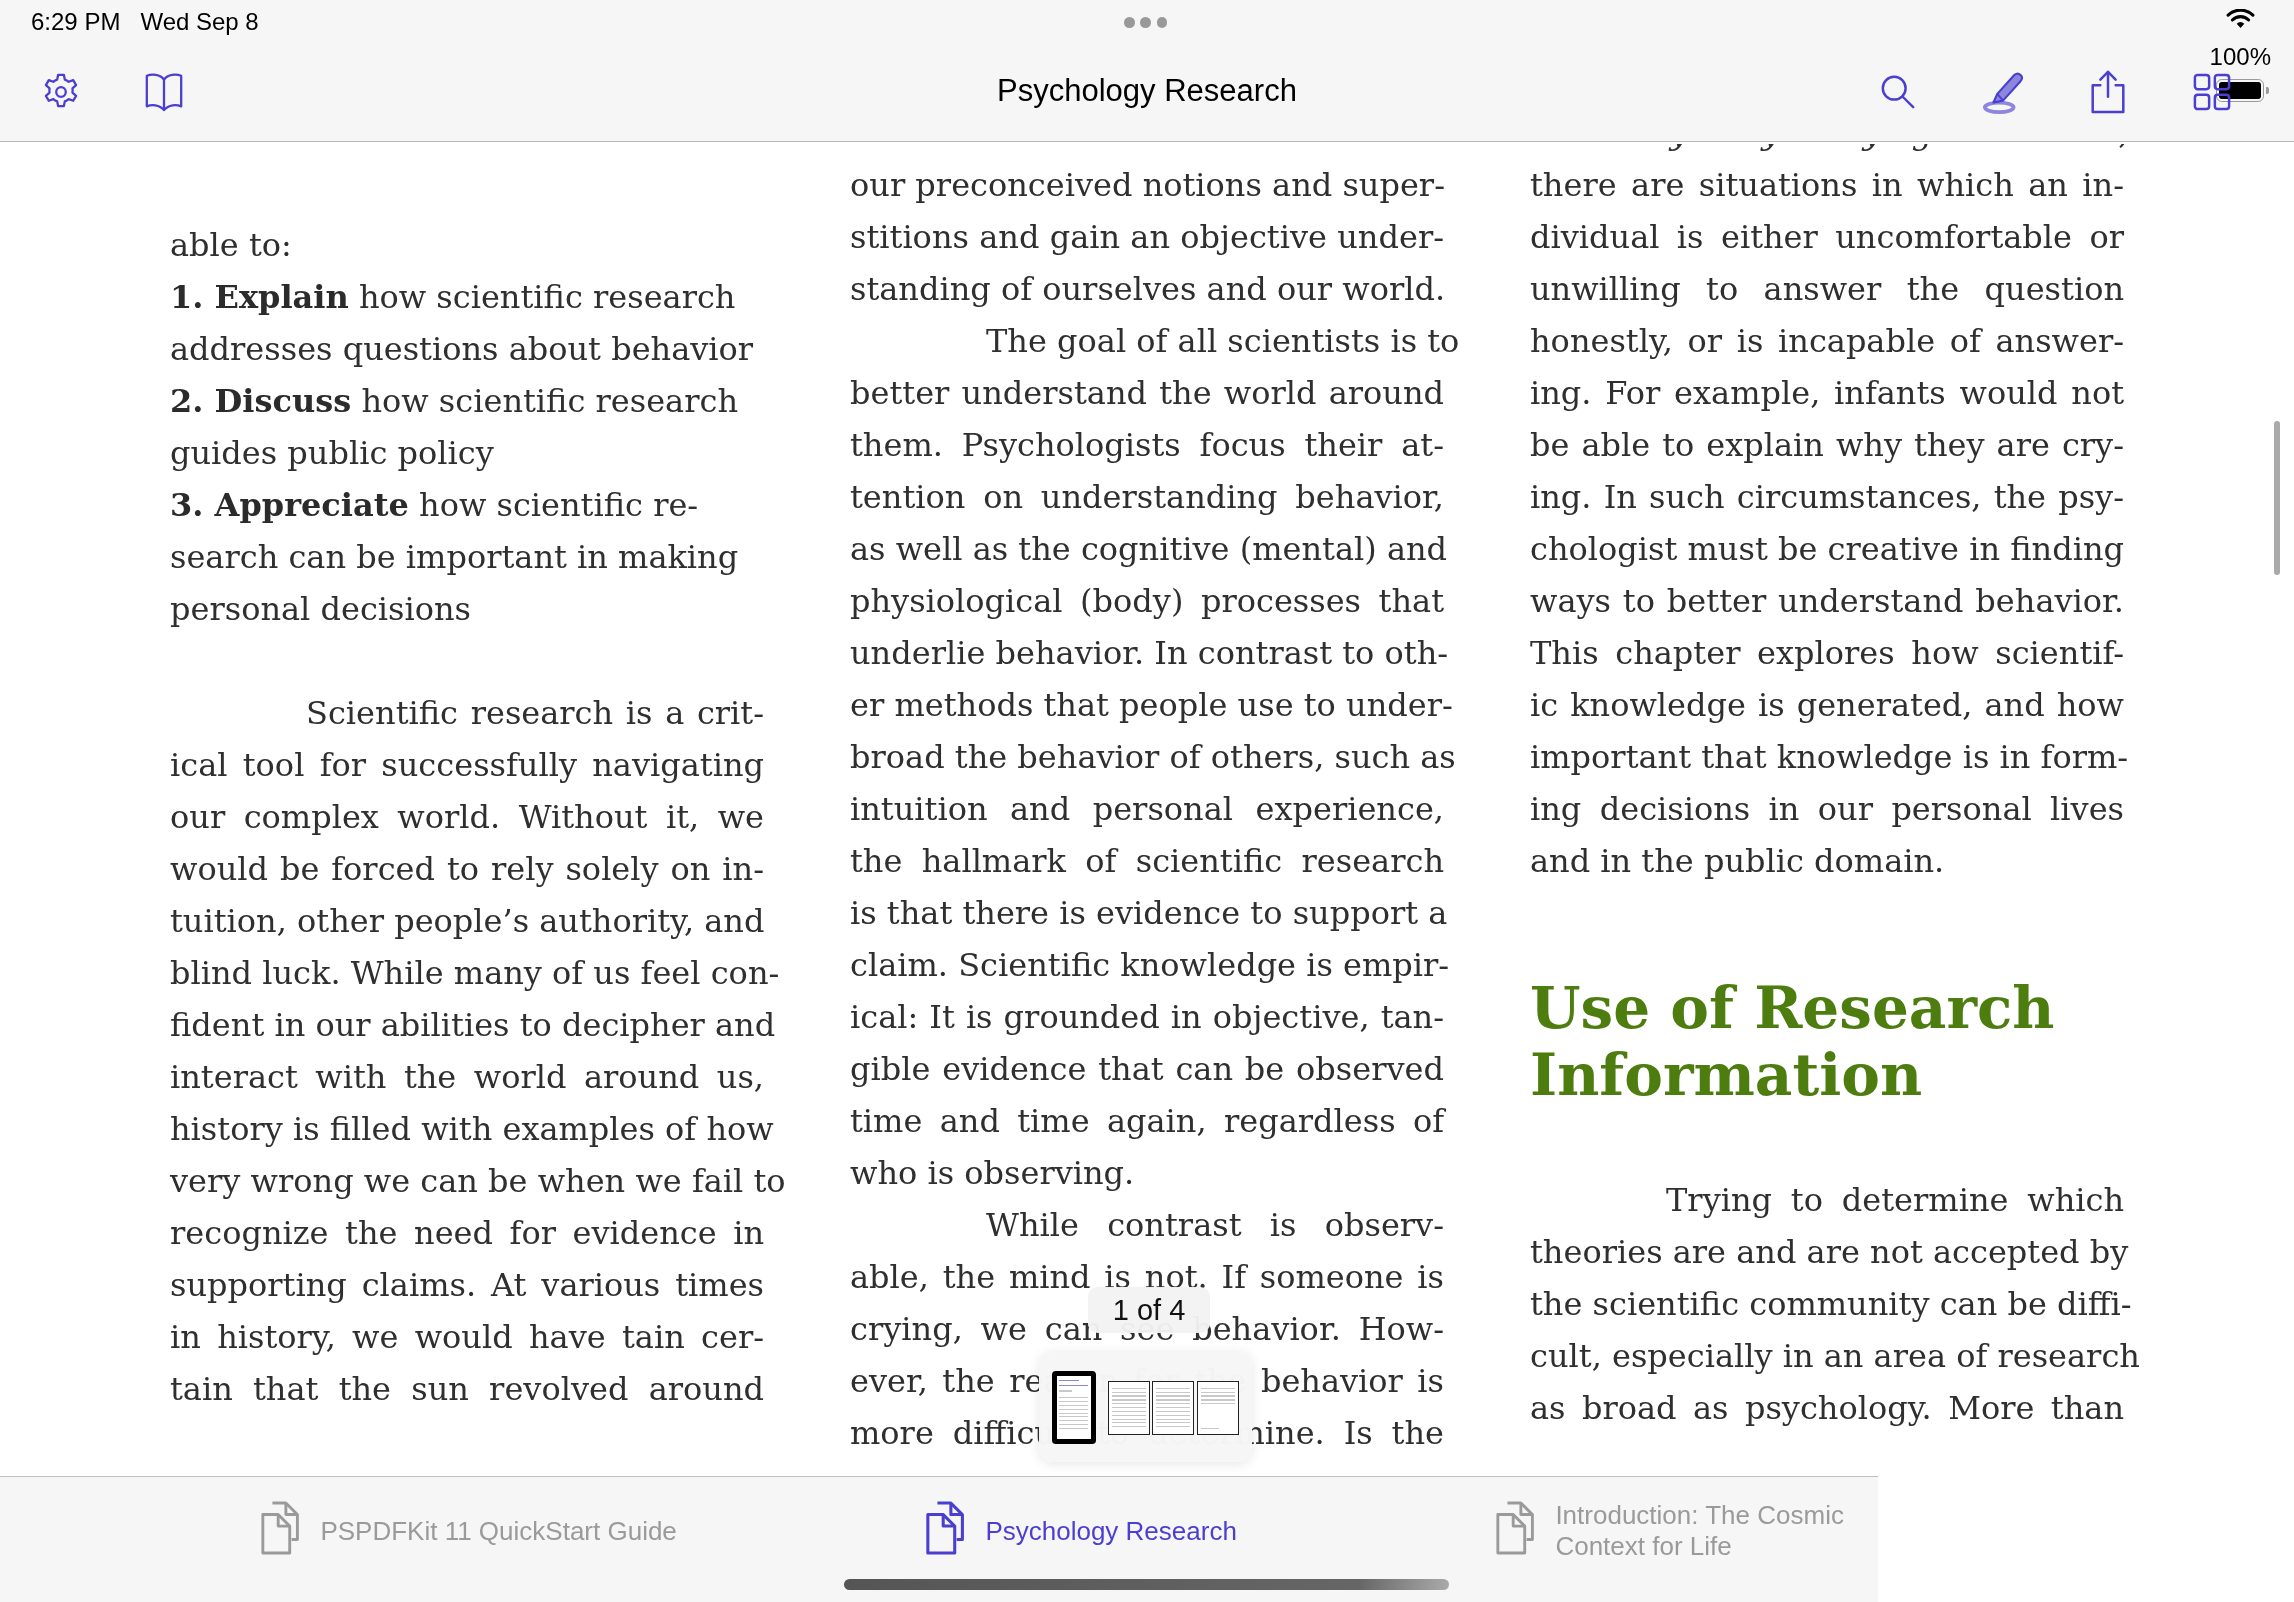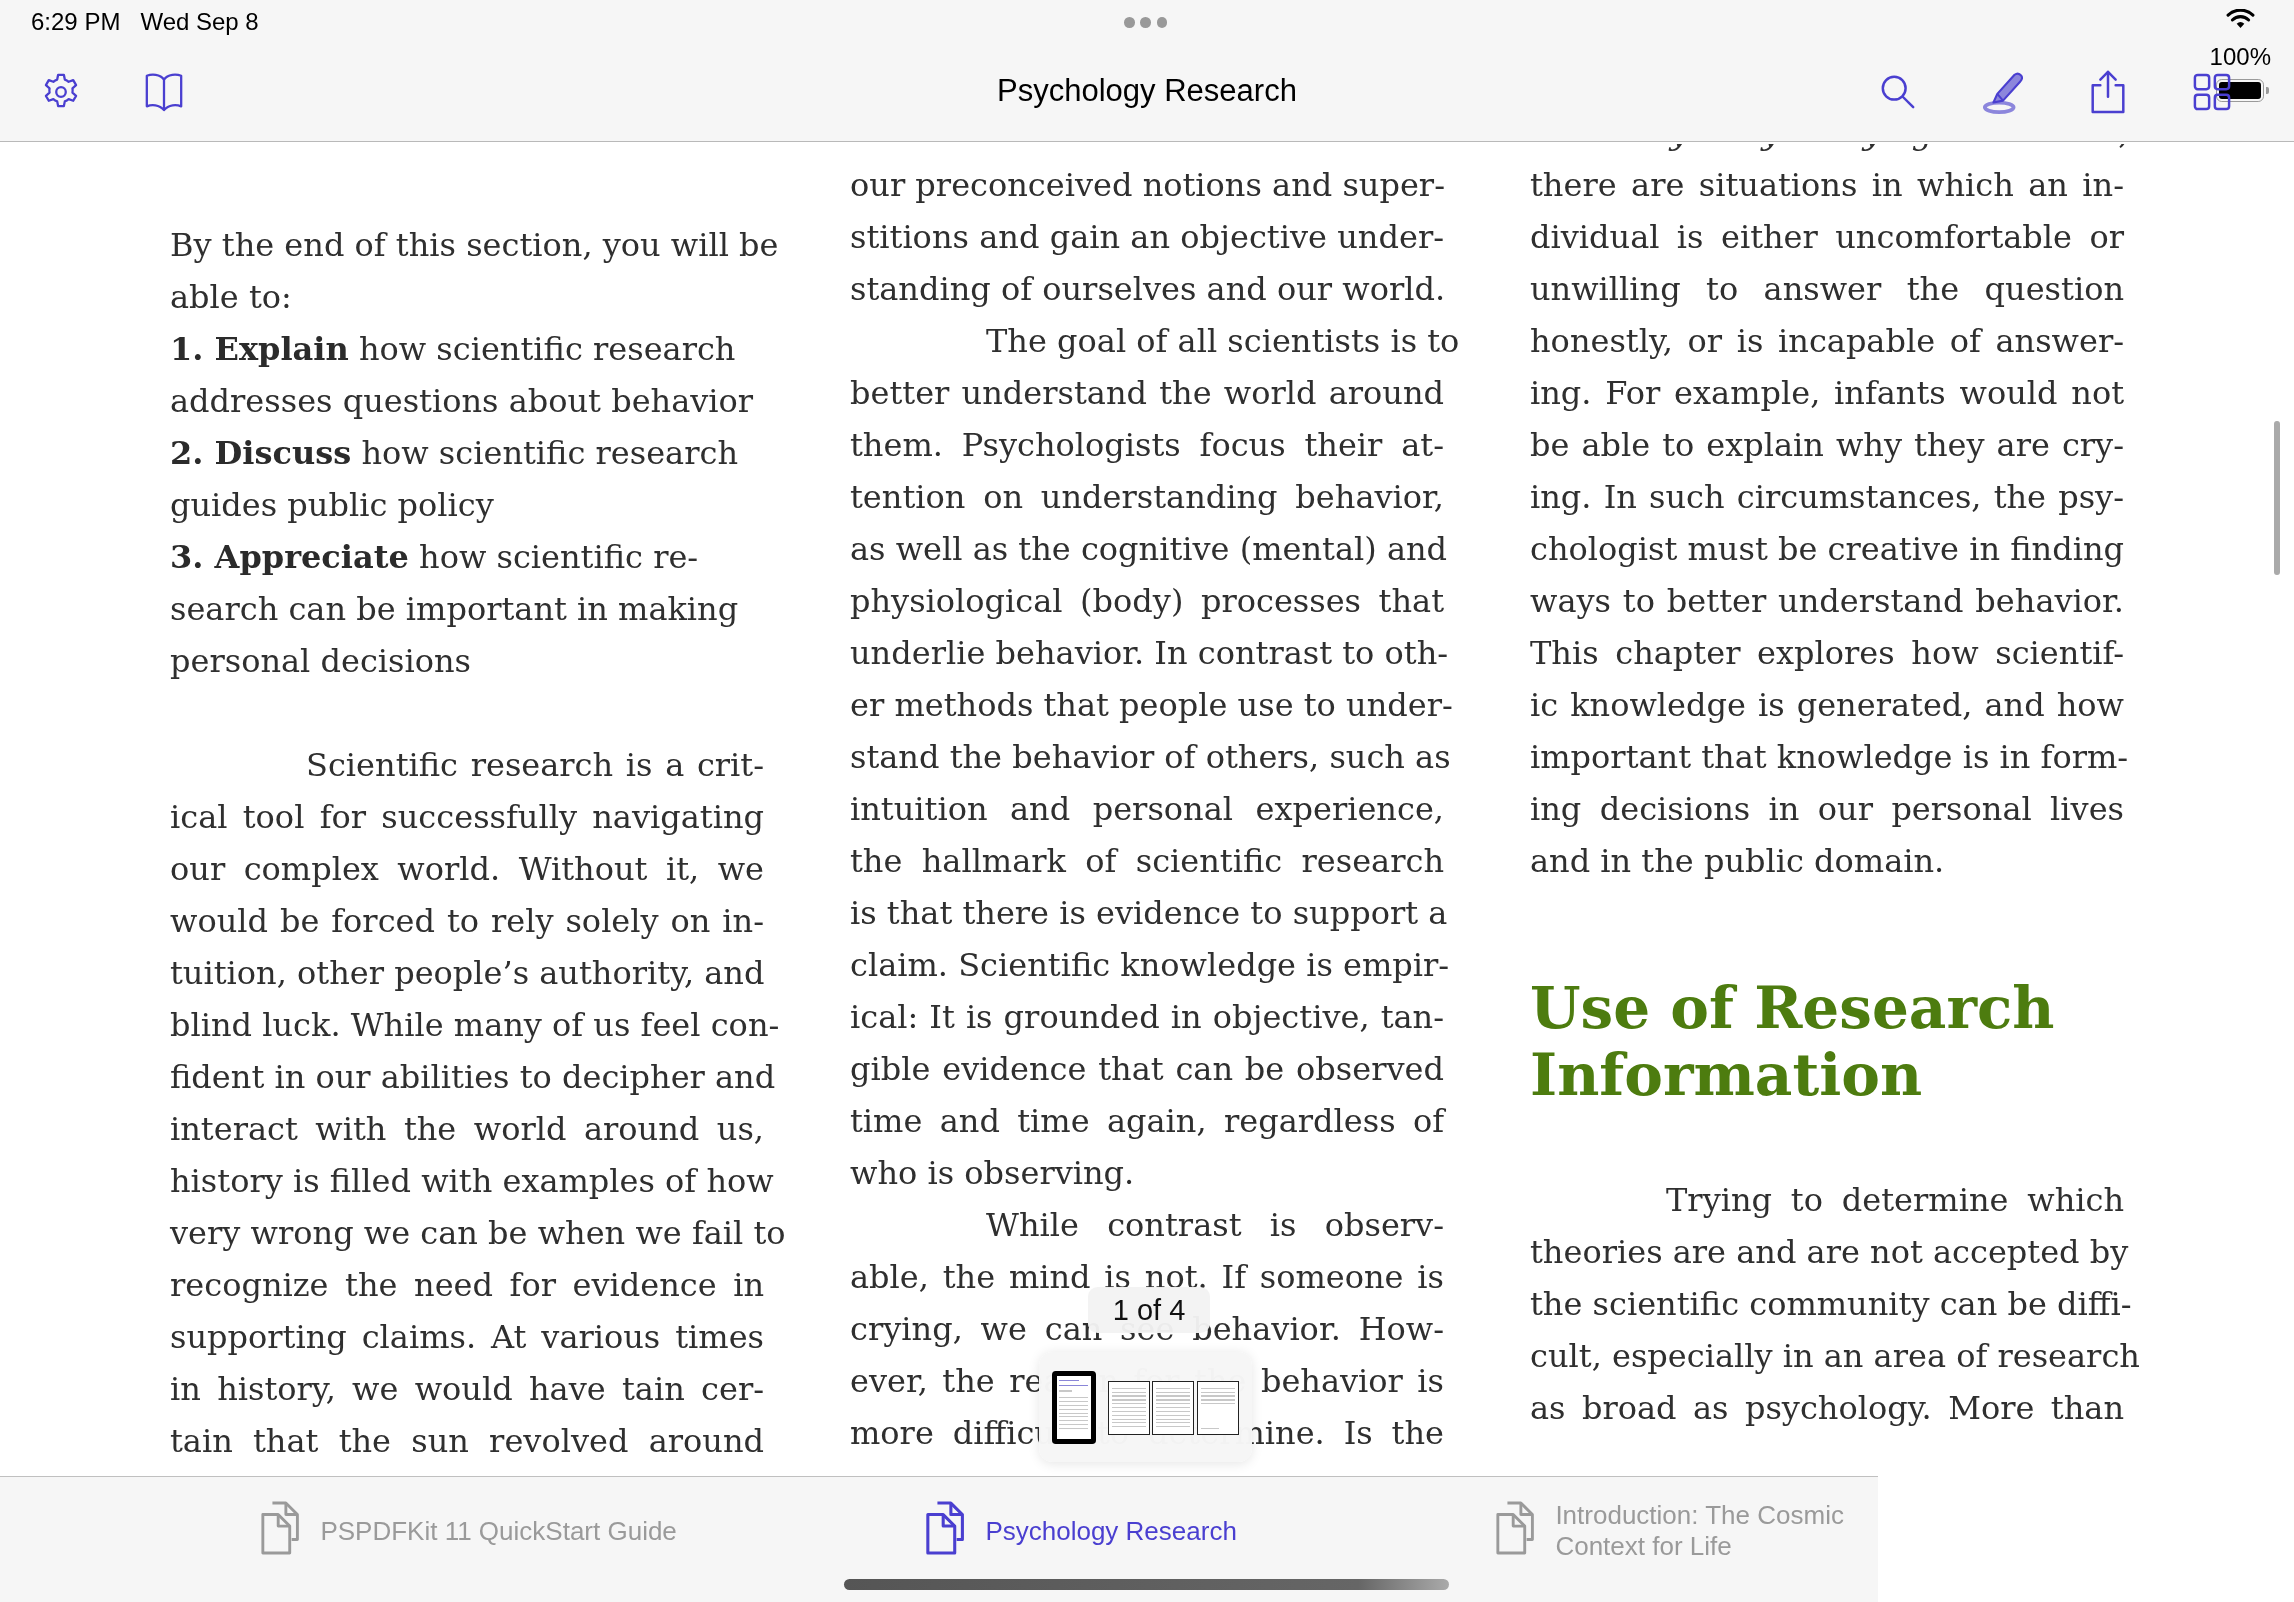--- a/index.html
+++ b/index.html
@@ -127,21 +127,20 @@
           <rect x="23" y="23" width="15" height="15" rx="3"></rect>
       </svg>
     </span>
   </div>
 </div>
 
 <div class="reader">
 
   <div class="col" style="left:170px; top:75px;">
     <div>
-      <span class="line">By the end of this section, you will be</span>
       <span class="line last">able to:</span>
       <span class="line last"><b>1. Explain</b><span> how scientific research</span></span>
       <span class="line last">addresses questions about behavior</span>
       <span class="line last"><b>2. Discuss</b><span> how scientific research</span></span>
       <span class="line last">guides public policy</span>
       <span class="line last"><b>3. Appreciate</b><span> how scientific re-</span></span>
       <span class="line last">search can be important in making</span>
       <span class="line last">personal decisions</span>
     </div>
     <div style="height:52px"></div>
@@ -172,21 +171,21 @@
     </div>
     <div>
       <span class="line indent">The goal of all scientists is to</span>
       <span class="line">better understand the world around</span>
       <span class="line">them. Psychologists focus their at-</span>
       <span class="line">tention on understanding behavior,</span>
       <span class="line">as well as the cognitive (mental) and</span>
       <span class="line">physiological (body) processes that</span>
       <span class="line">underlie behavior. In contrast to oth-</span>
       <span class="line">er methods that people use to under-</span>
-      <span class="line">stand the behavior of others, such as</span>
+      <span class="line">broad the behavior of others, such as</span>
       <span class="line">intuition and personal experience,</span>
       <span class="line">the hallmark of scientific research</span>
       <span class="line">is that there is evidence to support a</span>
       <span class="line">claim. Scientific knowledge is empir-</span>
       <span class="line">ical: It is grounded in objective, tan-</span>
       <span class="line">gible evidence that can be observed</span>
       <span class="line">time and time again, regardless of</span>
       <span class="line last">who is observing.</span>
     </div>
     <div>

